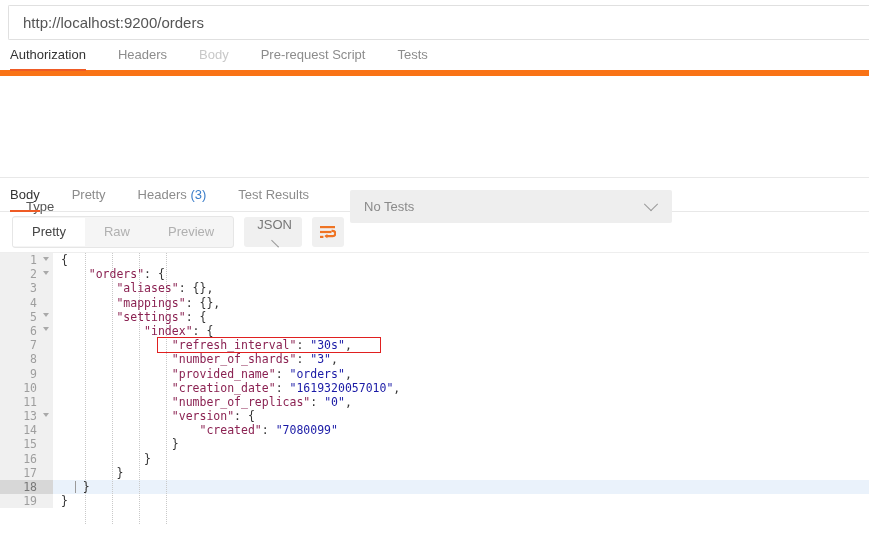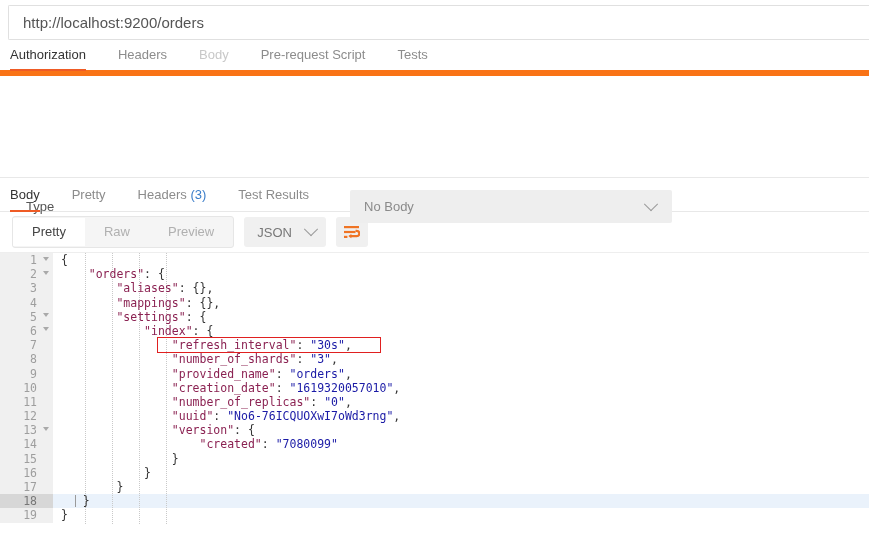--- a/index.html
+++ b/index.html
@@ -205,20 +205,21 @@
   .fmt-select {
     display: flex;
     align-items: center;
     height: 30px;
     background: #f0f0f0;
     border-radius: 3px;
     padding: 0 10px 0 13px;
     gap: 14px;
     cursor: pointer;
     user-select: none;
+    flex-direction: column;
   }
   .fmt-select .t { font-size: 13px; color: #777777; }
   .wrap-btn {
     width: 32px;
     height: 30px;
     background: #f0f0f0;
     border-radius: 3px;
     display: flex;
     align-items: center;
     justify-content: center;
@@ -309,21 +310,21 @@
   <div class="req-tab active">Authorization</div>
   <div class="req-tab">Headers</div>
   <div class="req-tab dim">Body</div>
   <div class="req-tab">Pre-request Script</div>
   <div class="req-tab">Tests</div>
 </div>
 
 <div class="auth-panel">
   <div class="auth-type-label">Type</div>
   <div class="auth-select">
-    <span class="val">No Body</span>
+    <span class="val">No Tests</span>
     <span class="chevbox">
         <span class="chev"></span>
       </span>
   </div>
 </div>
 
 <div class="resp-tabs">
   <div class="resp-tab active">
     <span>Body</span>
   </div>
@@ -372,21 +373,20 @@
       <div class="code-line"><div class="gutter">2<span class="fold"></span></div><div class="code"><span class="p">&nbsp;&nbsp;&nbsp;&nbsp;</span><span class="k">"orders"</span><span class="p">: {</span></div></div>
       <div class="code-line"><div class="gutter">3</div><div class="code"><span class="p">&nbsp;&nbsp;&nbsp;&nbsp;&nbsp;&nbsp;&nbsp;&nbsp;</span><span class="k">"aliases"</span><span class="p">: {},</span></div></div>
       <div class="code-line"><div class="gutter">4</div><div class="code"><span class="p">&nbsp;&nbsp;&nbsp;&nbsp;&nbsp;&nbsp;&nbsp;&nbsp;</span><span class="k">"mappings"</span><span class="p">: {},</span></div></div>
       <div class="code-line"><div class="gutter">5<span class="fold"></span></div><div class="code"><span class="p">&nbsp;&nbsp;&nbsp;&nbsp;&nbsp;&nbsp;&nbsp;&nbsp;</span><span class="k">"settings"</span><span class="p">: {</span></div></div>
       <div class="code-line"><div class="gutter">6<span class="fold"></span></div><div class="code"><span class="p">&nbsp;&nbsp;&nbsp;&nbsp;&nbsp;&nbsp;&nbsp;&nbsp;&nbsp;&nbsp;&nbsp;&nbsp;</span><span class="k">"index"</span><span class="p">: {</span></div></div>
       <div class="code-line"><div class="gutter">7</div><div class="code"><span class="p">&nbsp;&nbsp;&nbsp;&nbsp;&nbsp;&nbsp;&nbsp;&nbsp;&nbsp;&nbsp;&nbsp;&nbsp;&nbsp;&nbsp;&nbsp;&nbsp;</span><span class="k">"refresh_interval"</span><span class="p">: </span><span class="s">"30s"</span><span class="p">,</span></div></div>
       <div class="code-line"><div class="gutter">8</div><div class="code"><span class="p">&nbsp;&nbsp;&nbsp;&nbsp;&nbsp;&nbsp;&nbsp;&nbsp;&nbsp;&nbsp;&nbsp;&nbsp;&nbsp;&nbsp;&nbsp;&nbsp;</span><span class="k">"number_of_shards"</span><span class="p">: </span><span class="s">"3"</span><span class="p">,</span></div></div>
       <div class="code-line"><div class="gutter">9</div><div class="code"><span class="p">&nbsp;&nbsp;&nbsp;&nbsp;&nbsp;&nbsp;&nbsp;&nbsp;&nbsp;&nbsp;&nbsp;&nbsp;&nbsp;&nbsp;&nbsp;&nbsp;</span><span class="k">"provided_name"</span><span class="p">: </span><span class="s">"orders"</span><span class="p">,</span></div></div>
       <div class="code-line"><div class="gutter">10</div><div class="code"><span class="p">&nbsp;&nbsp;&nbsp;&nbsp;&nbsp;&nbsp;&nbsp;&nbsp;&nbsp;&nbsp;&nbsp;&nbsp;&nbsp;&nbsp;&nbsp;&nbsp;</span><span class="k">"creation_date"</span><span class="p">: </span><span class="s">"1619320057010"</span><span class="p">,</span></div></div>
       <div class="code-line"><div class="gutter">11</div><div class="code"><span class="p">&nbsp;&nbsp;&nbsp;&nbsp;&nbsp;&nbsp;&nbsp;&nbsp;&nbsp;&nbsp;&nbsp;&nbsp;&nbsp;&nbsp;&nbsp;&nbsp;</span><span class="k">"number_of_replicas"</span><span class="p">: </span><span class="s">"0"</span><span class="p">,</span></div></div>
-      <div class="code-line"><div class="gutter">12</div><div class="code"><span class="p">&nbsp;&nbsp;&nbsp;&nbsp;&nbsp;&nbsp;&nbsp;&nbsp;&nbsp;&nbsp;&nbsp;&nbsp;&nbsp;&nbsp;&nbsp;&nbsp;</span><span class="k">"uuid"</span><span class="p">: </span><span class="s">"No6-76ICQUOXwI7oWd3rng"</span><span class="p">,</span></div></div>
       <div class="code-line"><div class="gutter">13<span class="fold"></span></div><div class="code"><span class="p">&nbsp;&nbsp;&nbsp;&nbsp;&nbsp;&nbsp;&nbsp;&nbsp;&nbsp;&nbsp;&nbsp;&nbsp;&nbsp;&nbsp;&nbsp;&nbsp;</span><span class="k">"version"</span><span class="p">: {</span></div></div>
       <div class="code-line"><div class="gutter">14</div><div class="code"><span class="p">&nbsp;&nbsp;&nbsp;&nbsp;&nbsp;&nbsp;&nbsp;&nbsp;&nbsp;&nbsp;&nbsp;&nbsp;&nbsp;&nbsp;&nbsp;&nbsp;&nbsp;&nbsp;&nbsp;&nbsp;</span><span class="k">"created"</span><span class="p">: </span><span class="s">"7080099"</span></div></div>
       <div class="code-line"><div class="gutter">15</div><div class="code"><span class="p">&nbsp;&nbsp;&nbsp;&nbsp;&nbsp;&nbsp;&nbsp;&nbsp;&nbsp;&nbsp;&nbsp;&nbsp;&nbsp;&nbsp;&nbsp;&nbsp;</span><span class="p">}</span></div></div>
       <div class="code-line"><div class="gutter">16</div><div class="code"><span class="p">&nbsp;&nbsp;&nbsp;&nbsp;&nbsp;&nbsp;&nbsp;&nbsp;&nbsp;&nbsp;&nbsp;&nbsp;</span><span class="p">}</span></div></div>
       <div class="code-line"><div class="gutter">17</div><div class="code"><span class="p">&nbsp;&nbsp;&nbsp;&nbsp;&nbsp;&nbsp;&nbsp;&nbsp;</span><span class="p">}</span></div></div>
       <div class="code-line active"><div class="gutter">18</div><div class="code"><span class="p">&nbsp;&nbsp;</span><span class="caret"></span><span class="p">&nbsp;</span><span class="p">}</span></div></div>
       <div class="code-line"><div class="gutter">19</div><div class="code"><span class="p"></span><span class="p">}</span></div></div>
     </div>
   <div class="annot-box" id="annot" style="left: 157px; top: 84px; width: 224px; height: 16px;"></div>
 </div>

